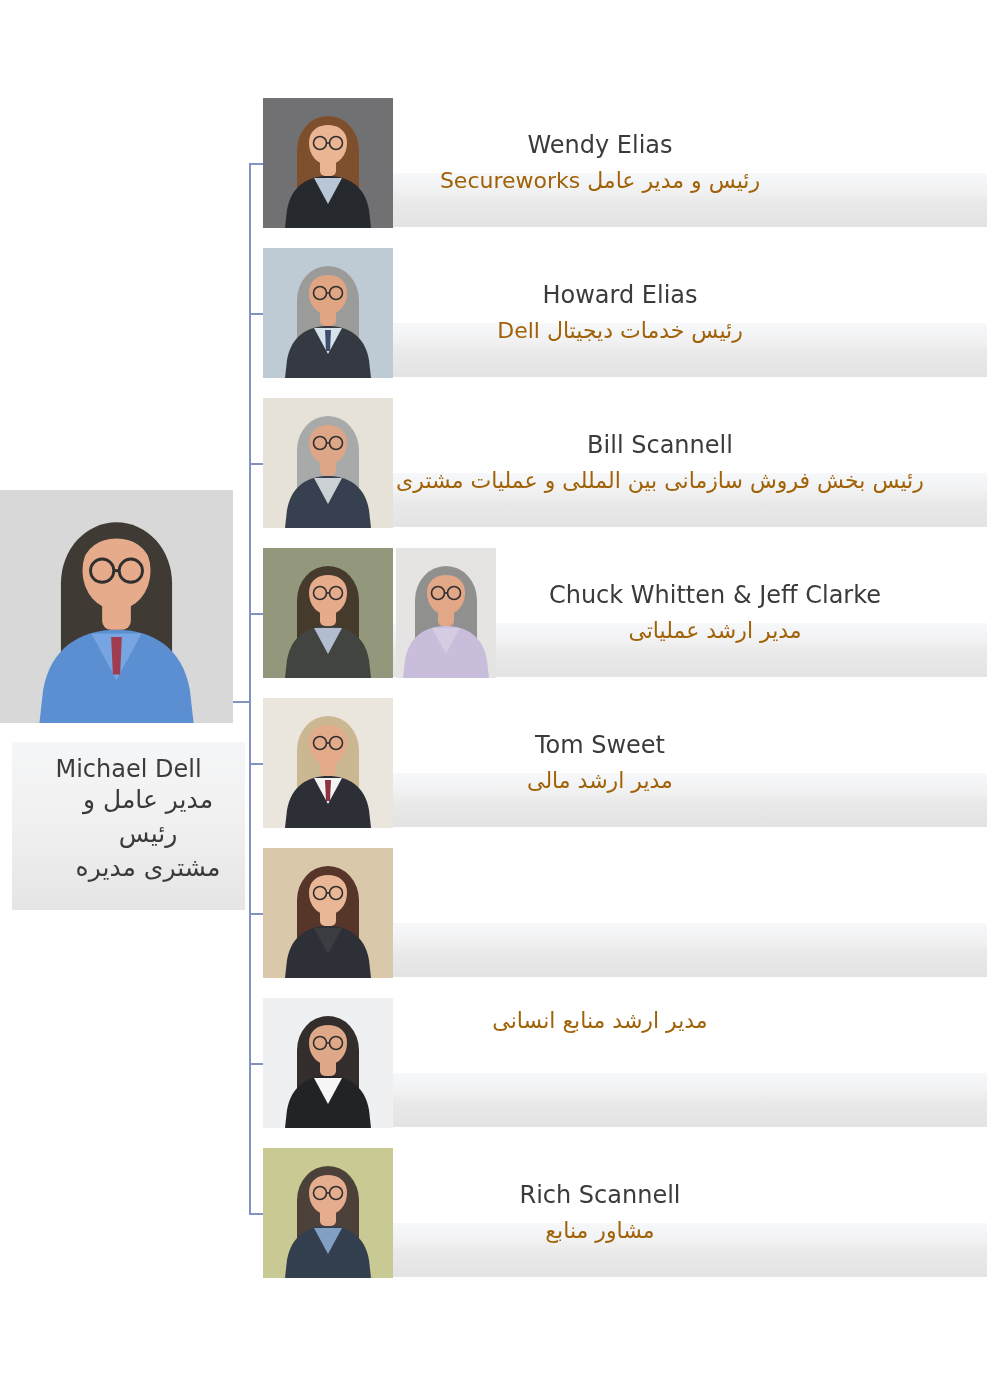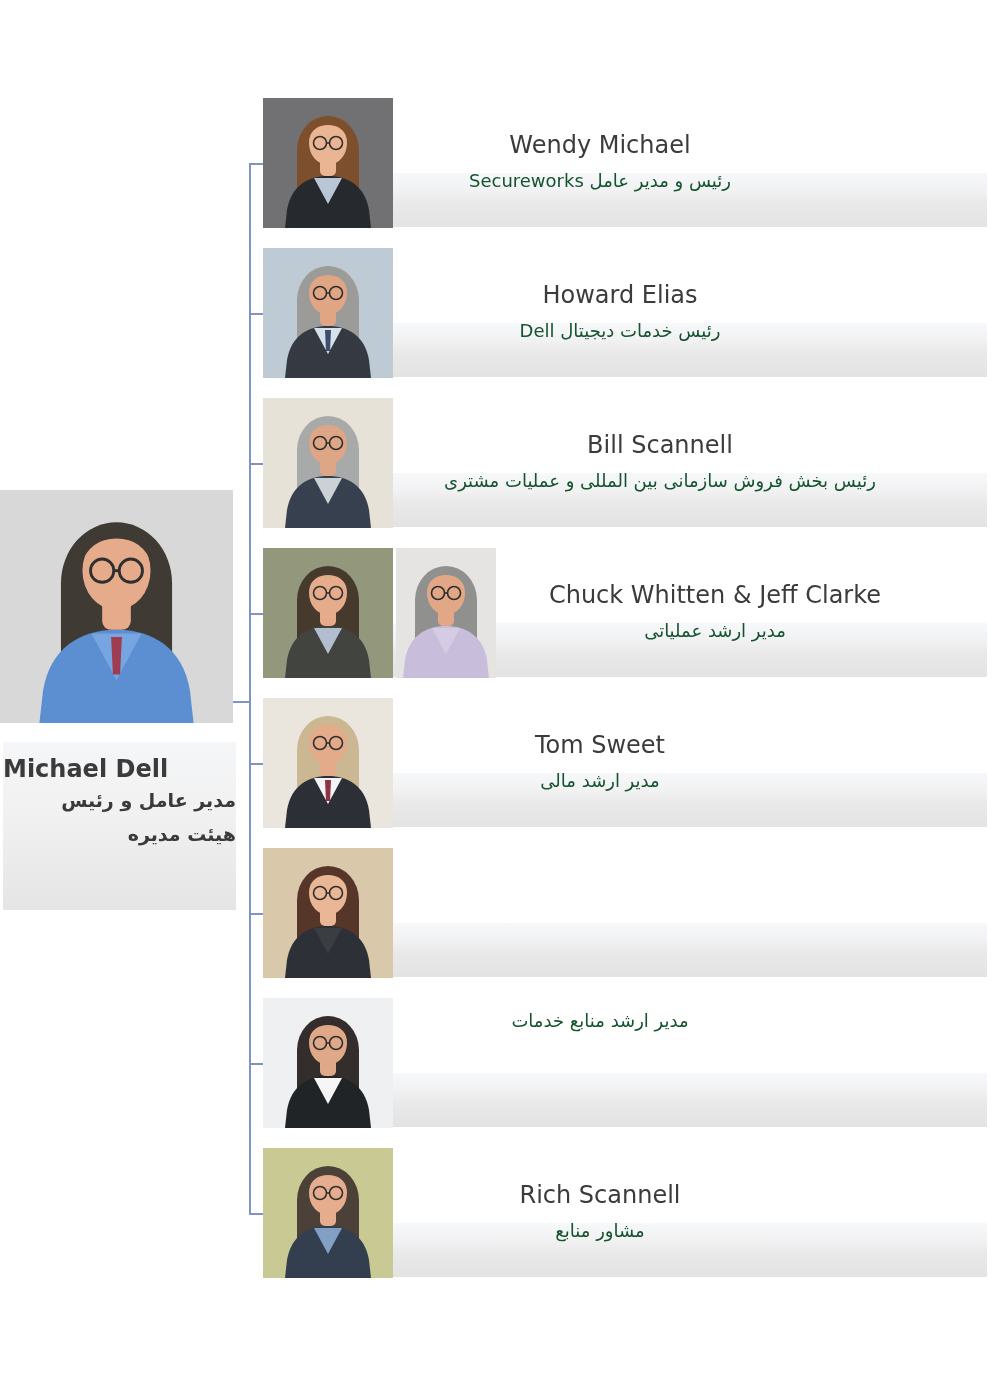--- a/index.html
+++ b/index.html
@@ -21,28 +21,28 @@
   .bar{position:absolute;left:263px;top:75px;width:724px;height:54px;
        background:linear-gradient(180deg,#f6f8fa 0%,#f1f1f2 34%,#e9e9ea 55%,#e3e3e4 100%);}
 
   .photo{position:absolute;left:263px;top:0;width:130px;height:130px;overflow:hidden;}
   .photo.second{left:396px;width:100px;}
   .avatar{width:100%;height:100%;display:block;}
 
   .text{position:absolute;top:0;left:300px;width:600px;text-align:center;}
   .r1 .text{left:320px}.r2 .text{left:360px}.r3 .text{left:415px}
   .name{margin-top:34px;font-size:24px;line-height:26px;color:#3b3b3b;}
-  .title{margin-top:8px;font-size:18px;line-height:30px;color:#14532d;direction:rtl;unicode-bidi:plaintext;}
+  .title{margin-top:8px;font-size:22px;line-height:30px;color:#a16207;direction:rtl;unicode-bidi:plaintext;}
 
   
   .ceo-photo{position:absolute;left:0;top:490px;width:233px;height:233px;overflow:hidden;}
-  .ceo-label{position:absolute;left:3px;top:742px;width:233px;height:168px;
-             background:linear-gradient(180deg,#f5f6f7 0%,#f1f1f2 44%,#e5e5e6 100%);font-weight:bold;}
+  .ceo-label{position:absolute;left:12px;top:742px;width:233px;height:168px;text-align:center;
+             background:linear-gradient(180deg,#f5f6f7 0%,#f1f1f2 44%,#e5e5e6 100%);}
   .ceo-name{padding-top:13px;font-size:24px;line-height:28px;color:#3b3b3b;}
-  .ceo-title{font-size:19px;line-height:34px;color:#3a3a3a;direction:rtl;margin-left:39px;}
+  .ceo-title{font-size:25px;line-height:34px;color:#3a3a3a;direction:rtl;margin-left:39px;}
 </style>
 </head>
 <body>
 
 <svg width="0" height="0" style="position:absolute" aria-hidden="true">
   <defs>
     <symbol id="person" viewBox="0 0 130 130" preserveAspectRatio="xMidYMax slice">
       <rect x="0" y="0" width="130" height="130" style="fill:var(--bg,#ddd)"></rect>
       <g class="hair-long">
         <ellipse cx="65" cy="52" rx="31" ry="34" style="fill:var(--hair,#555)"></ellipse>
@@ -77,32 +77,32 @@
   <div class="stub ceo-stub"></div>
 
   <div class="ceo-photo">
     <svg class="avatar" style="--bg: #d8d8d8; --hair: #403a35; --skin: #e5ab8a; --jacket: #5b8fd2; --shirt: #77a5e2; --tie: #a03c50;">
         <use href="#person"></use>
       </svg>
   </div>
   <div class="ceo-label">
     <div class="ceo-name">Michael Dell</div>
     <div class="ceo-title">مدیر عامل و رئیس</div>
-    <div class="ceo-title">هیئت مدیره</div>
+    <div class="ceo-title">مشتری مدیره</div>
   </div>
 
   <div class="row r0">
     <div class="bar"></div>
     <div class="photo">
       <svg class="avatar" style="--bg: #717173; --hair: #7e4f2d; --skin: #eab592; --jacket: #26292e; --shirt: #b9c6d6; --long: block;">
           <use href="#person"></use>
         </svg>
     </div>
     <div class="text">
-      <div class="name">Wendy Michael</div>
+      <div class="name">Wendy Elias</div>
       <div class="title">رئیس و مدیر عامل Secureworks</div>
     </div>
   </div>
 
   <div class="row r2">
     <div class="bar"></div>
     <div class="photo">
       <svg class="avatar" style="--bg: #e7e2d8; --hair: #a8a9a9; --skin: #dda687; --jacket: #36404f; --shirt: #ccd1d5;">
           <use href="#person"></use>
         </svg>
@@ -167,21 +167,21 @@
   </div>
 
   <div class="row r6">
     <div class="bar"></div>
     <div class="photo">
       <svg class="avatar" style="--bg: #eef0f2; --hair: #332d2b; --skin: #dfa888; --jacket: #212426; --shirt: #f6f6f6; --long: block;">
           <use href="#person"></use>
         </svg>
     </div>
     <div class="text">
-      <div class="title">مدیر ارشد منابع خدمات</div>
+      <div class="title">مدیر ارشد منابع انسانی</div>
     </div>
   </div>
 
   <div class="row r7">
     <div class="bar"></div>
     <div class="photo">
       <svg class="avatar" style="--bg: #c9c993; --hair: #4c4138; --skin: #e5ad8d; --jacket: #333e4e; --shirt: #82a0c4; --glasses: block;">
           <use href="#person"></use>
         </svg>
     </div>

